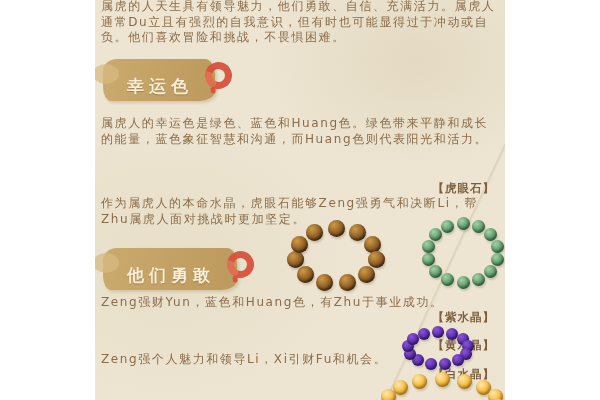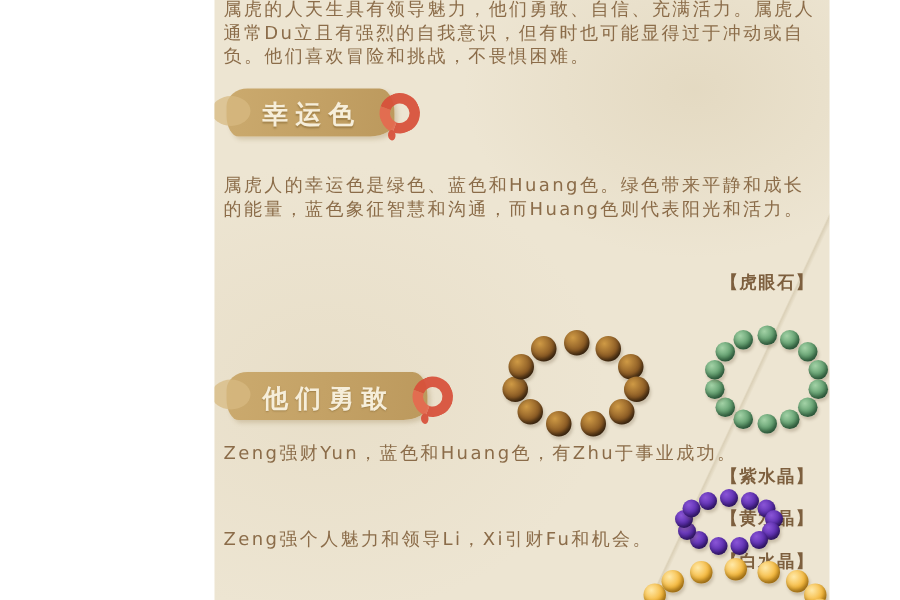--- a/index.html
+++ b/index.html
@@ -17,35 +17,34 @@
   .wood.right{width:28px;}
   .white-margin{width:70px;height:400px;flex:0 0 auto;background:#ffffff;}
   .white-margin.right{width:67px;}
   .parchment{
     position:relative;width:410px;height:400px;flex:0 0 auto;overflow:hidden;
     background-color:#ede5d2;
     background-image:
       radial-gradient(ellipse 220px 160px at 78% 15%, rgba(213,199,168,.38), transparent 70%),
       radial-gradient(ellipse 260px 210px at 18% 65%, rgba(221,208,180,.32), transparent 72%),
       linear-gradient(115deg, transparent 79.8%, rgba(185,170,135,.35) 80%, transparent 80.5%);
-    margin-left: 48px;
   }
   .body-text{
     position:absolute;left:6px;width:398px;margin:0;
     font-size:12px;line-height:15.5px;letter-spacing:1.6px;
     color:#8b6c49;font-weight:500;
   }
   .crystal-label{
     position:absolute;left:2px;width:398px;margin:0;
     font-size:11.5px;letter-spacing:1px;color:#7d5f3e;font-weight:600;text-align:right;
   }
   .ribbon{
     position:absolute;left:8px;height:30px;
     display:inline-flex;align-items:center;
-    padding:2px 22px 0 24px;
+    padding:12px 22px 0 24px;
     background:linear-gradient(100deg,#cbaa6e,#bc995d);
     border-radius:14px 10px 16px 8px / 12px 16px 10px 14px;
     box-shadow:2px 2px 3px rgba(140,110,60,.25);
   }
   .ribbon::before{
     content:"";position:absolute;left:-10px;top:5px;width:26px;height:20px;
     background:#d7ba82;border-radius:50%;opacity:.75;z-index:0;
   }
   .ribbon-title{
     position:relative;z-index:1;
@@ -80,20 +79,21 @@
 
   <div class="ribbon" style="top:59px">
     <span class="ribbon-title">幸运色</span>
     <span class="seal"></span>
   </div>
 
   <p class="body-text" style="top:116px">属虎人的幸运色是绿色、蓝色和Huang色。绿色带来平静和成长的能量，蓝色象征智慧和沟通，而Huang色则代表阳光和活力。</p>
 
 
   <p class="crystal-label" style="top:181px">【虎眼石】</p>
+  <p class="body-text" style="top:196px">作为属虎人的本命水晶，虎眼石能够Zeng强勇气和决断Li，帮Zhu属虎人面对挑战时更加坚定。</p>
 
   <div class="bracelet" style="left:192px;top:220px;width:98px;height:72px">
       <span class="bead" style="height: 17px; width: 17px; left: 40.5px; top: 0px; background: radial-gradient(circle at 35% 30%, rgb(207, 154, 69) 0%, rgb(138, 90, 36) 55%, rgb(47, 28, 11) 90%);"></span>
       <span class="bead" style="height: 17px; width: 17px; left: 62.396px; top: 4.36553px; background: radial-gradient(circle at 35% 30%, rgb(207, 154, 69) 0%, rgb(138, 90, 36) 55%, rgb(47, 28, 11) 90%);"></span>
       <span class="bead" style="height: 17px; width: 17px; left: 77.3401px; top: 16.0761px; background: radial-gradient(circle at 35% 30%, rgb(207, 154, 69) 0%, rgb(138, 90, 36) 55%, rgb(47, 28, 11) 90%);"></span>
       <span class="bead" style="height: 17px; width: 17px; left: 80.5878px; top: 31.4137px; background: radial-gradient(circle at 35% 30%, rgb(207, 154, 69) 0%, rgb(138, 90, 36) 55%, rgb(47, 28, 11) 90%);"></span>
       <span class="bead" style="height: 17px; width: 17px; left: 71.1079px; top: 45.5087px; background: radial-gradient(circle at 35% 30%, rgb(207, 154, 69) 0%, rgb(138, 90, 36) 55%, rgb(47, 28, 11) 90%);"></span>
       <span class="bead" style="height: 17px; width: 17px; left: 51.9102px; top: 53.8861px; background: radial-gradient(circle at 35% 30%, rgb(207, 154, 69) 0%, rgb(138, 90, 36) 55%, rgb(47, 28, 11) 90%);"></span>
       <span class="bead" style="height: 17px; width: 17px; left: 29.0898px; top: 53.8861px; background: radial-gradient(circle at 35% 30%, rgb(207, 154, 69) 0%, rgb(138, 90, 36) 55%, rgb(47, 28, 11) 90%);"></span>
       <span class="bead" style="height: 17px; width: 17px; left: 9.89214px; top: 45.5087px; background: radial-gradient(circle at 35% 30%, rgb(207, 154, 69) 0%, rgb(138, 90, 36) 55%, rgb(47, 28, 11) 90%);"></span>

